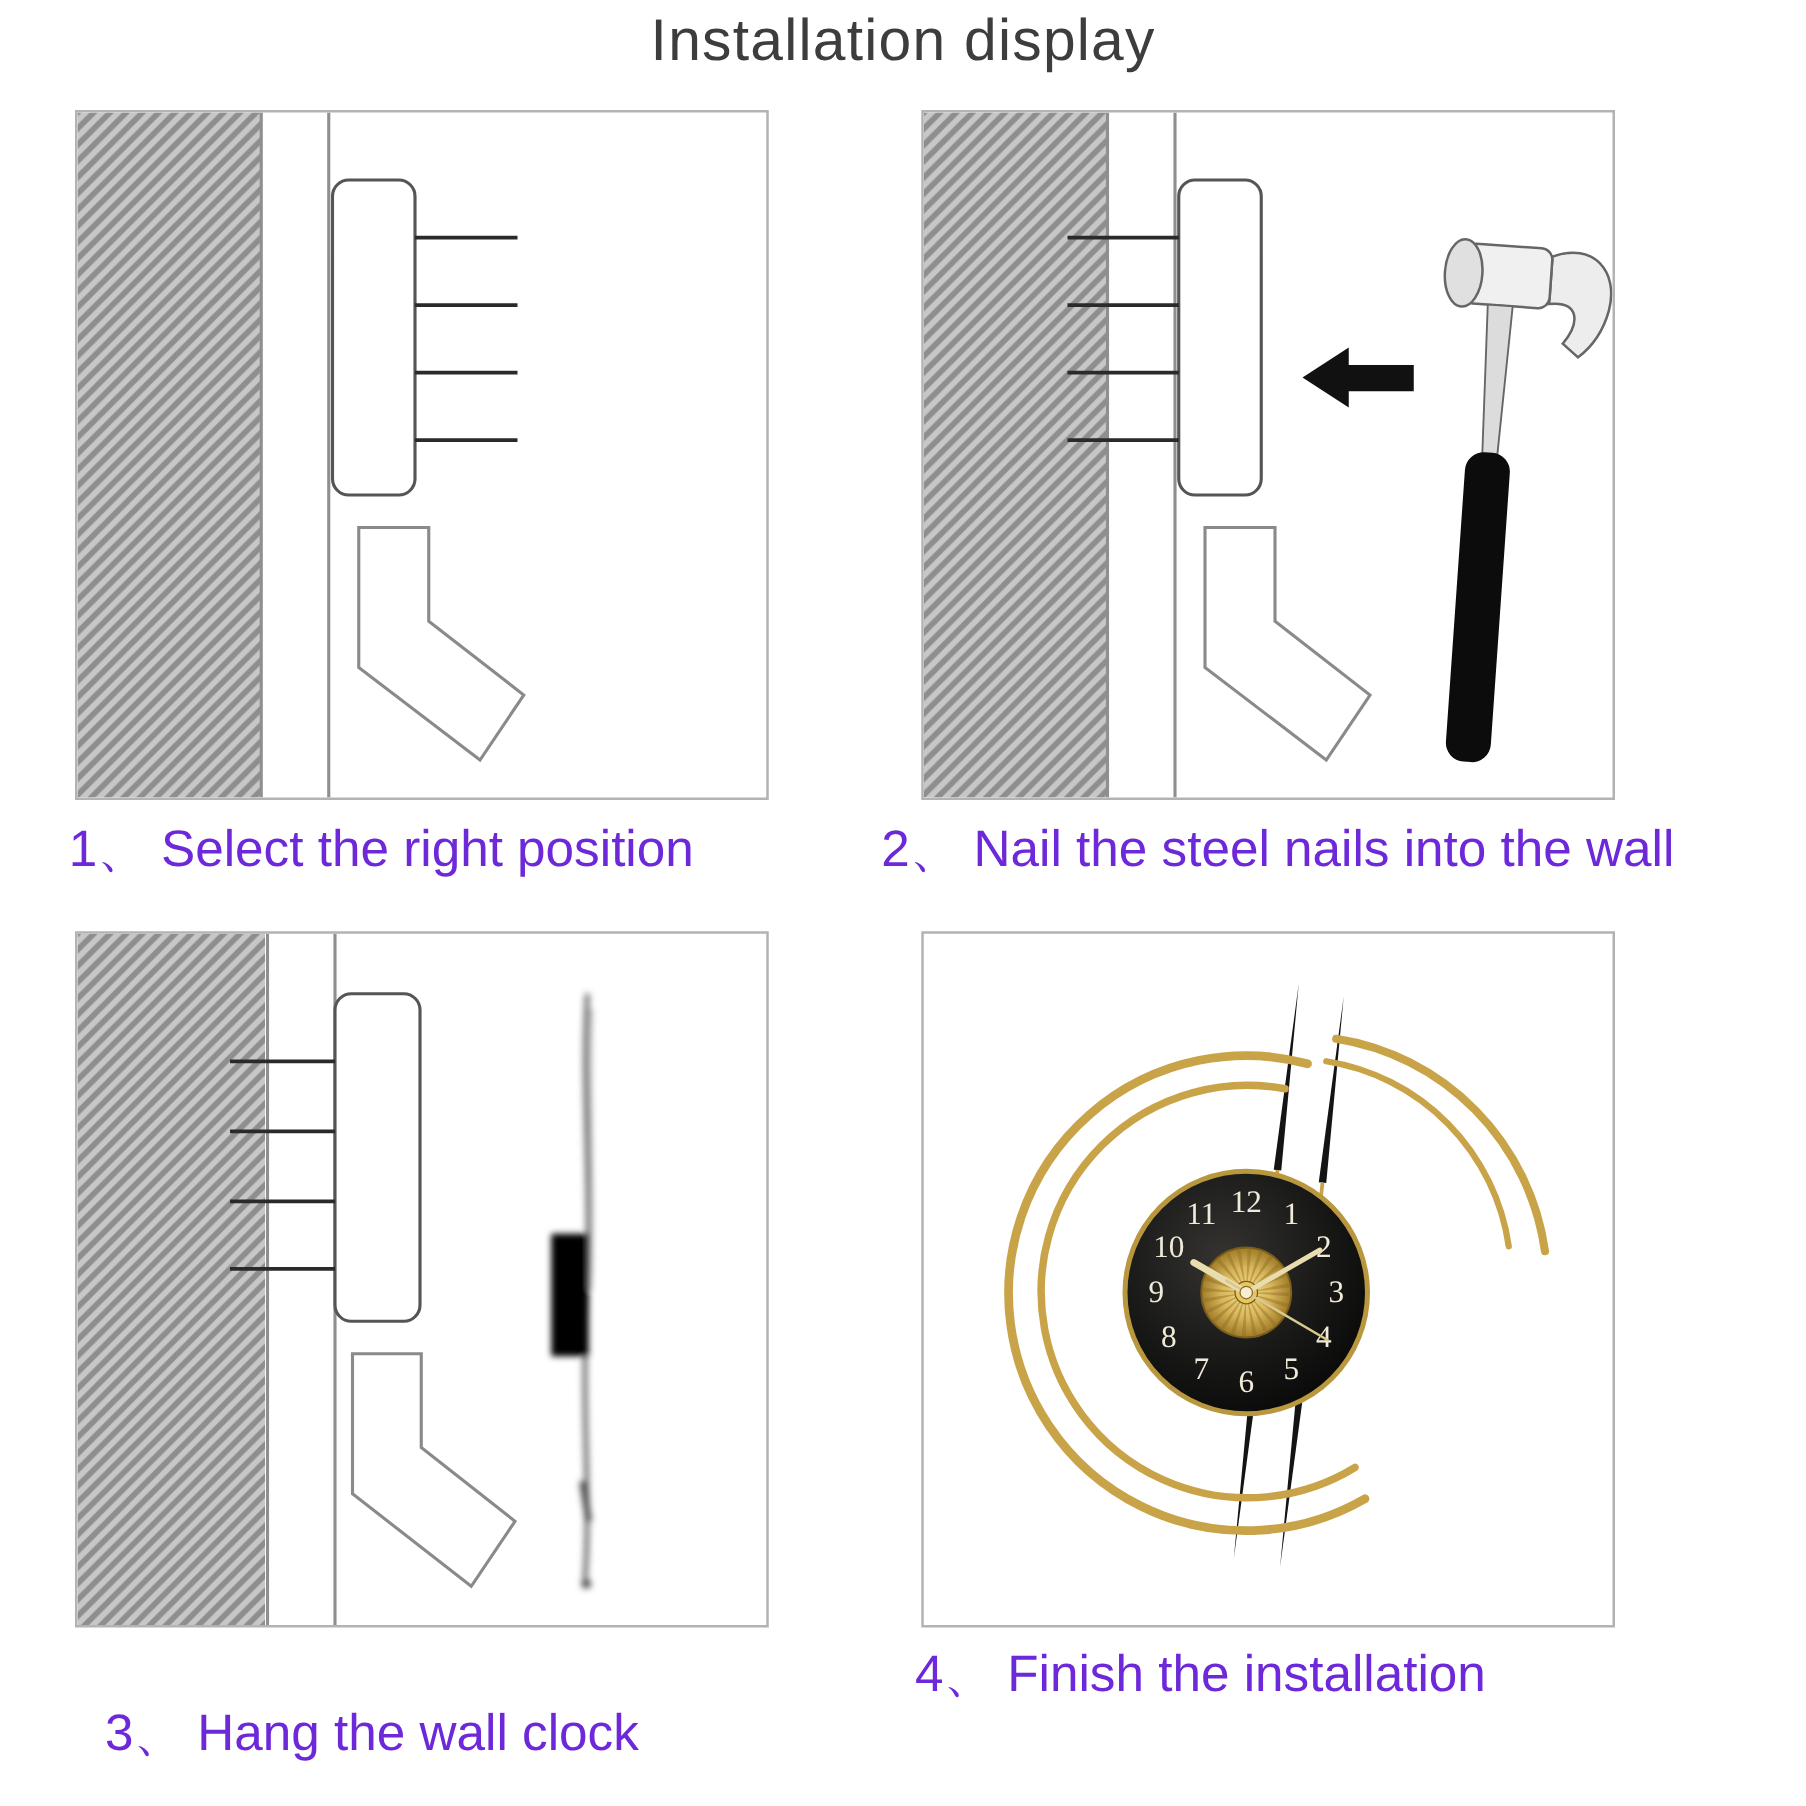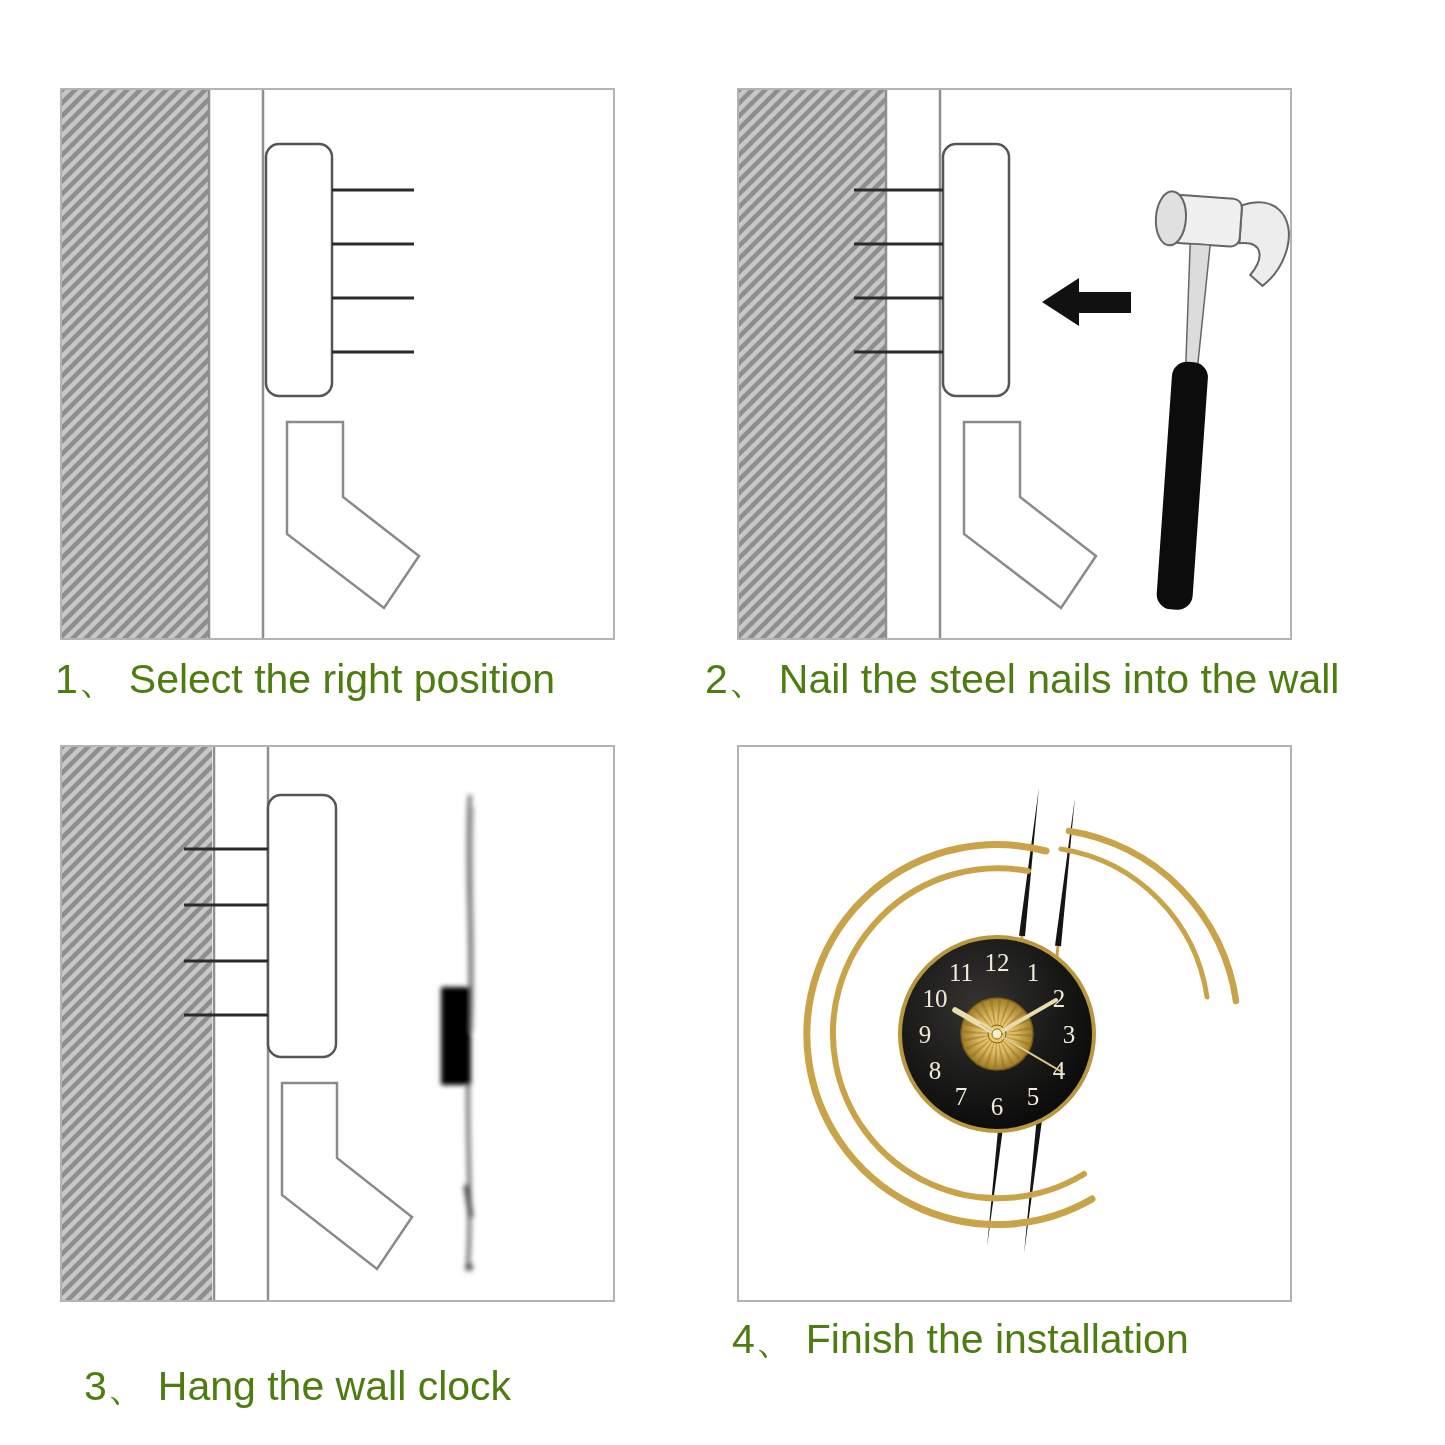--- a/index.html
+++ b/index.html
@@ -11,33 +11,34 @@
     position:absolute;top:4px;left:0;width:100%;text-align:center;
     font-size:47px;color:#3d3d3d;letter-spacing:1px;
   }
   .panel{position:absolute;border:2px solid #b3b3b3;background:#fff;box-sizing:border-box;}
   .p1{left:60px;top:88px;width:555px;height:552px;}
   .p2{left:737px;top:88px;width:555px;height:552px;}
   .p3{left:60px;top:745px;width:555px;height:557px;}
   .p4{left:737px;top:745px;width:555px;height:557px;}
   .panel svg{display:block;width:100%;height:100%;}
   .caption{
-    position:absolute;font-size:41px;color:#4d7c0f;white-space:nowrap;
+    position:absolute;font-size:41px;color:#6d28d9;white-space:nowrap;
   }
   .caption .num{margin-right:10px;}
   .c1{left:55px;top:652px;}
   .c2{left:658px;top:652px;margin-left:47px;}
   .c3{left:84px;top:1312px;margin-top:47px;}
   .c4{left:732px;top:1312px;}
 </style>
 </head>
 <body>
 
 <div class="page">
 
+  <div class="title">Installation display</div>
 
   <div class="panel p1">
     <svg viewBox="0 0 551 548">
       <defs>
         <pattern id="hatch-a" width="13" height="13" patternUnits="userSpaceOnUse">
           <rect width="13" height="13" fill="#c7c7c7"></rect>
           <path d="M-6.5,6.5 L6.5,-6.5 M0,13 L13,0 M6.5,19.5 L19.5,6.5" stroke="#8e8e8e" stroke-width="4.5"></path>
         </pattern>
       </defs>
       <rect x="0" y="0" width="146" height="548" fill="url(#hatch-a)"></rect>

